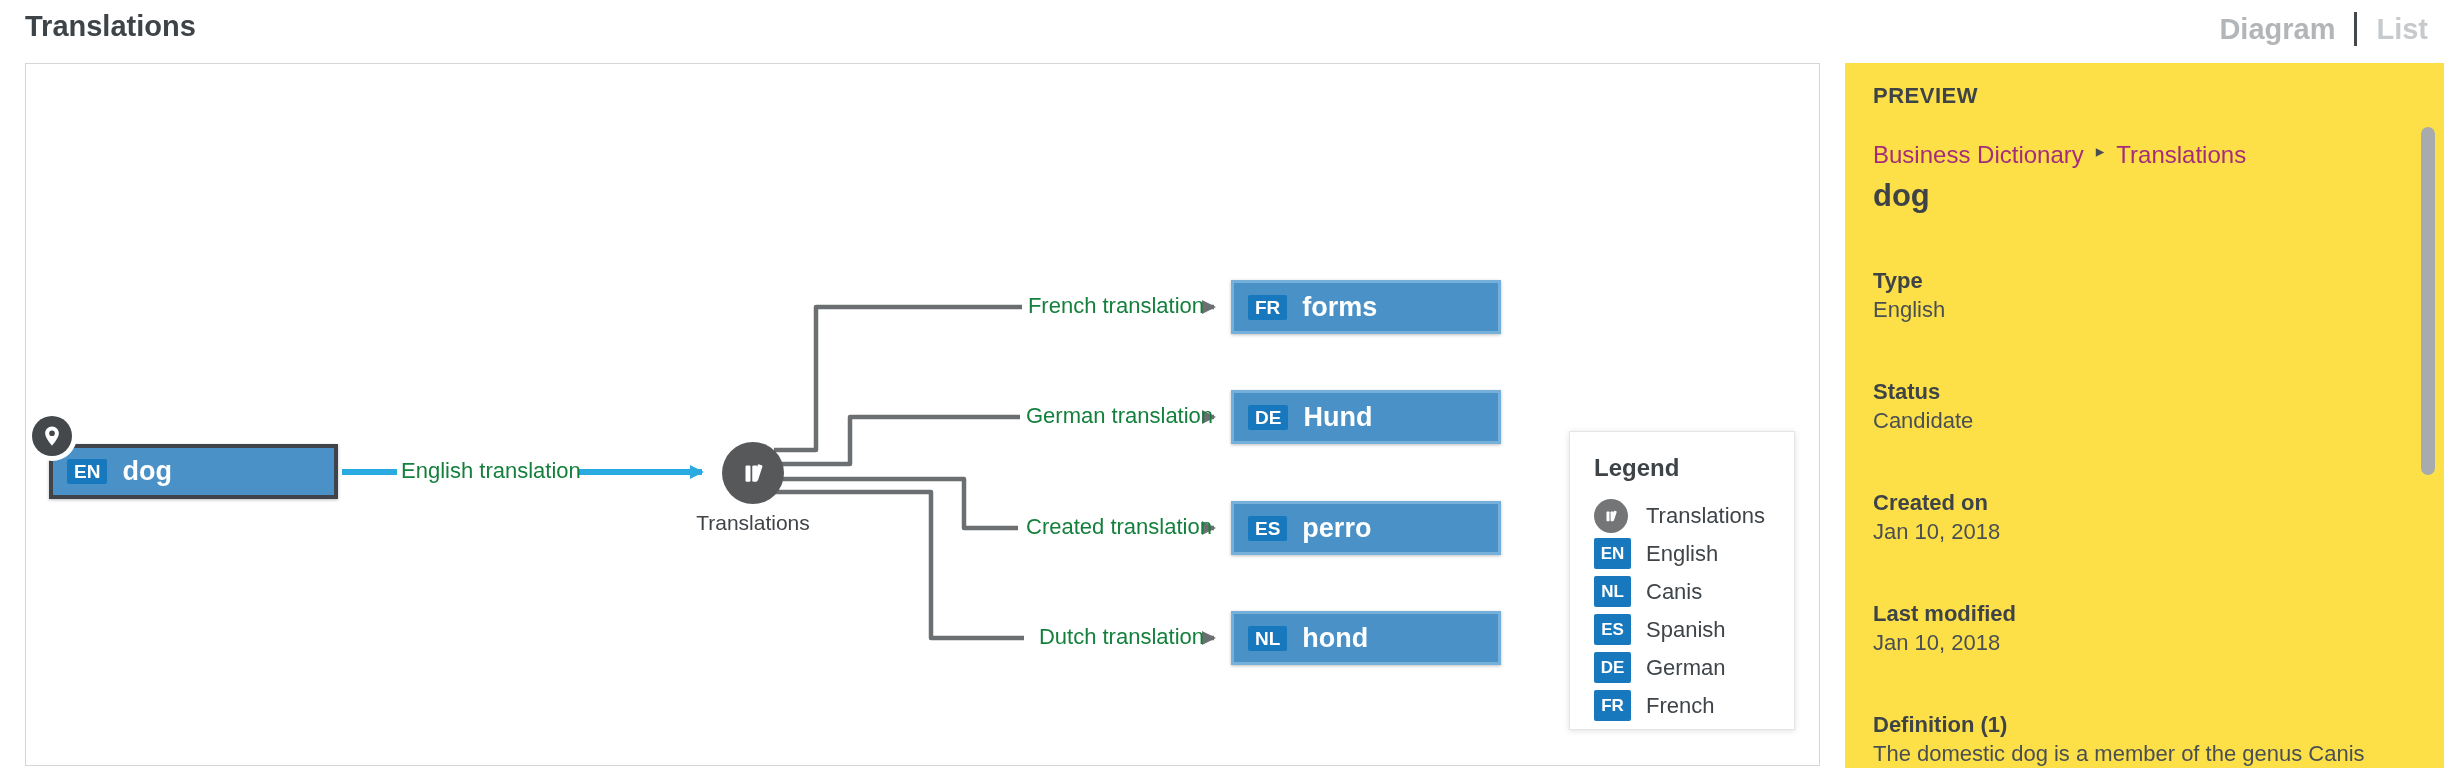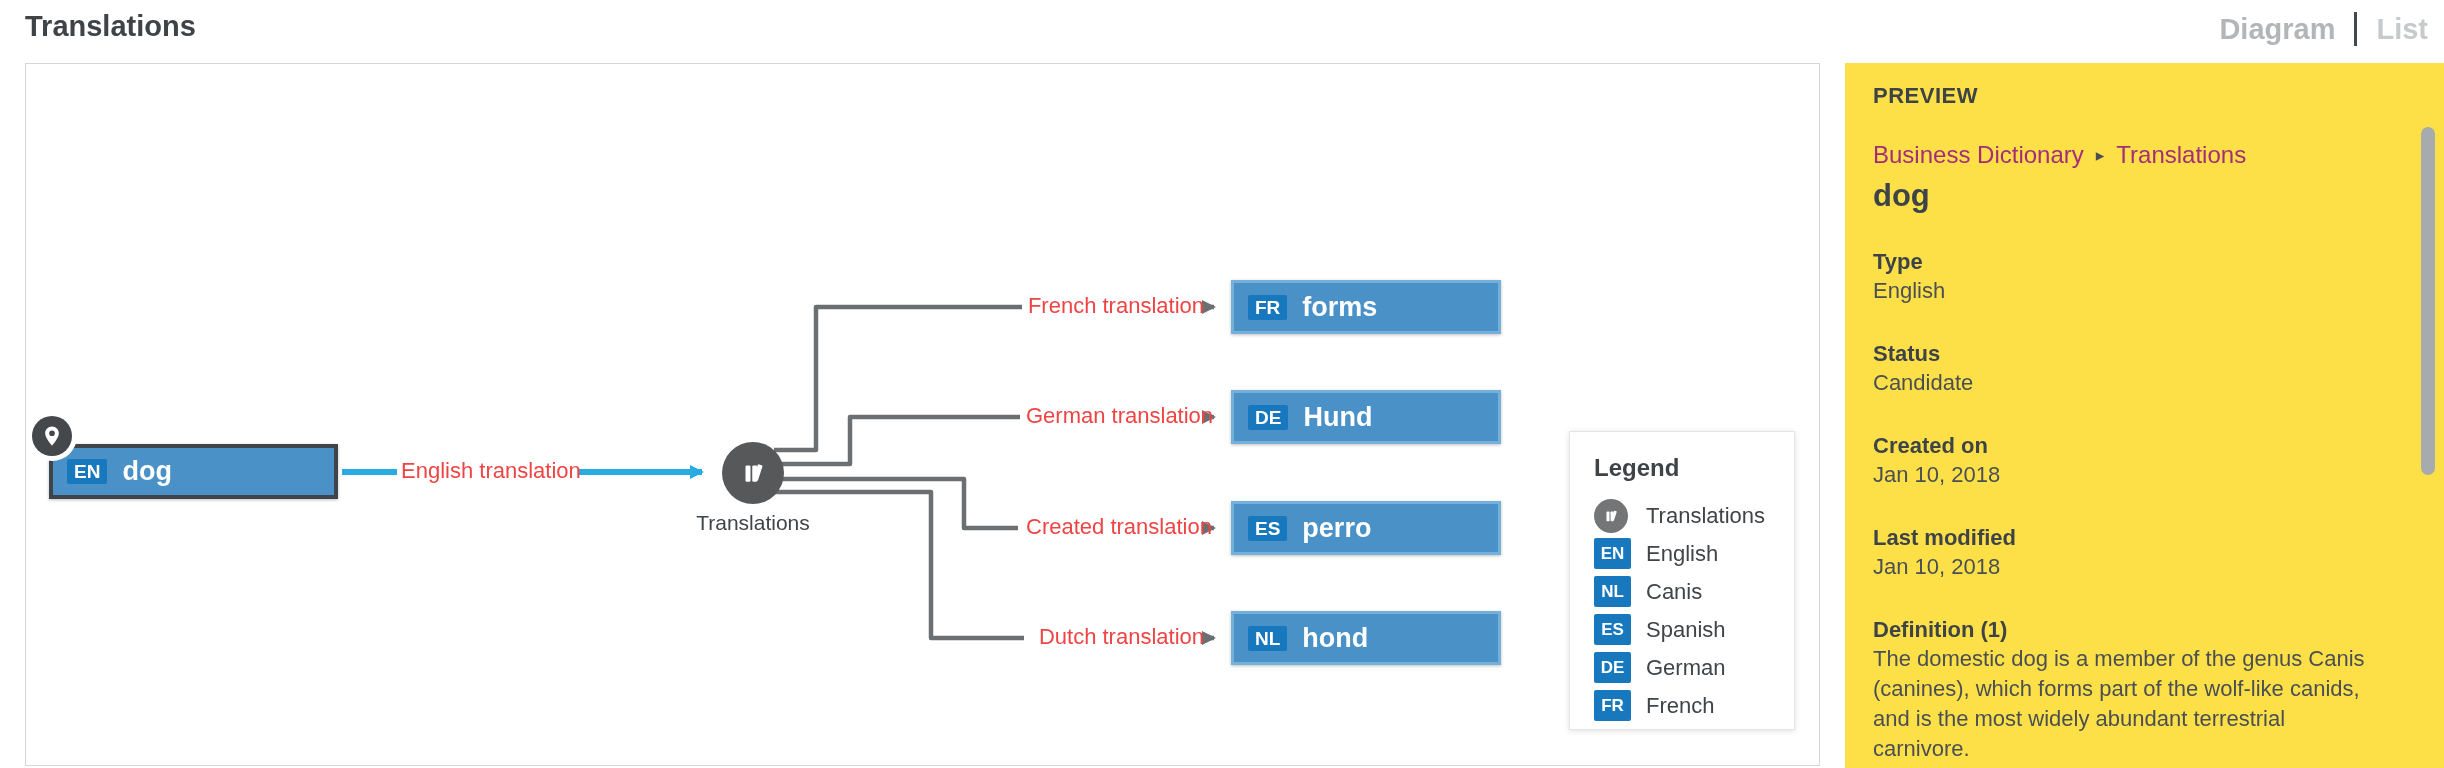--- a/index.html
+++ b/index.html
@@ -75,21 +75,21 @@
     display: flex; align-items: center; justify-content: center;
     cursor: pointer;
   }
   .hub-label {
     position: absolute; left: 637px; top: 447px; width: 180px; z-index: 2;
     text-align: center; font-size: 21px; color: #3f4449;
   }
 
   .edge-label {
     position: absolute; z-index: 2;
-    font-size: 22px; color: #ef4444; white-space: nowrap;
+    font-size: 22px; color: #15803d; white-space: nowrap;
   }
   .edge-label.center { text-align: center; }
   .edge-label.right { text-align: right; }
   .lbl-en { left: 375px; top: 394px; width: 172px; }
   .lbl-fr { left: 1000px; top: 229px; width: 178px; }
   .lbl-de { left: 1000px; top: 339px; width: 178px; }
   .lbl-es { left: 1000px; top: 450px; width: 178px; }
   .lbl-nl { left: 1000px; top: 560px; width: 178px; }
 
   
@@ -122,27 +122,27 @@
     width: 599px; height: 705px;
     background: #fde047;
     padding: 20px 30px 0 28px;
     overflow: hidden;
   }
   .preview-title {
     font-size: 22px; font-weight: bold; color: #3e4347; letter-spacing: 0.5px;
   }
   .breadcrumb {
     margin-top: 32px;
-    display: flex; align-items: center; gap: 12px;
+    display: flex; gap: 12px;
     font-size: 24px; color: #a42c7a;
   }
   .breadcrumb .crumb { cursor: pointer; }
   .breadcrumb .crumb-sep { color: #4a4e52; font-size: 17px; }
   .asset-title { margin-top: 9px; font-size: 31px; font-weight: bold; color: #3e4347; }
-  .field { margin-top: 33px; }
+  .field { margin-top: 52px; }
   .field-label { font-size: 22px; font-weight: bold; color: #3e4347; line-height: 29px; }
   .field-value { font-size: 22px; color: #4a4f54; line-height: 30px; max-width: 505px; }
 
   .scroll-thumb {
     position: absolute; left: 2421px; top: 127px;
     width: 14px; height: 348px; border-radius: 7px;
     background: #a8abad; cursor: pointer;
   }
 </style>
 </head>

